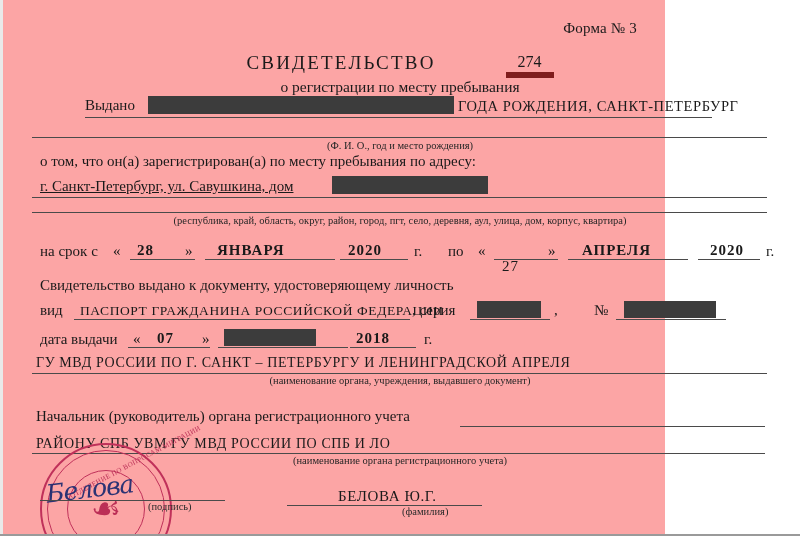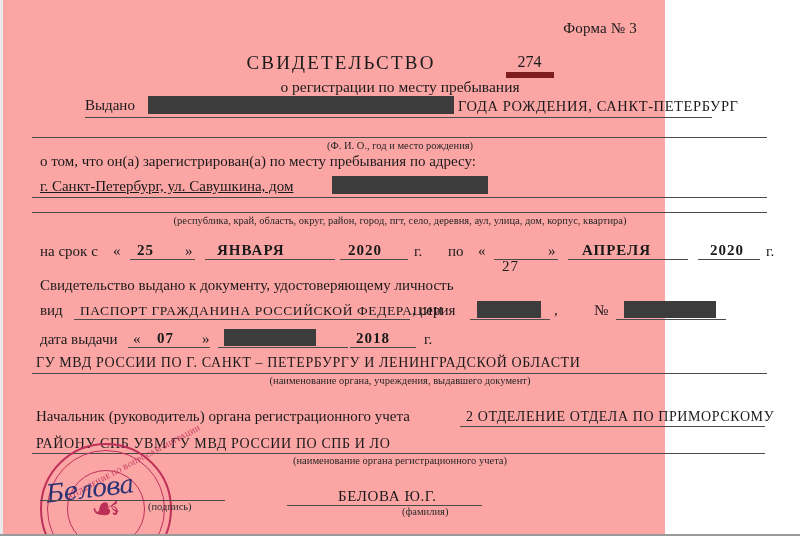--- a/index.html
+++ b/index.html
@@ -201,21 +201,21 @@
   <div class="t" style="left:40px; top:153px;">о том, что он(а) зарегистрирован(а) по месту пребывания по адресу:</div>
 
   <div class="t" style="left:40px; top:178px;text-decoration:underline;">г. Санкт-Петербург, ул. Савушкина, дом</div>
   <div class="redact" style="left:332px; top:176px; width:156px; height:18px;"></div>
   <div class="line" style="left:32px; top:197px; width:735px;"></div>
   <div class="line" style="left:32px; top:212px; width:735px;"></div>
   <div class="caption" style="top:215px;">(республика, край, область, округ, район, город, пгт, село, деревня, аул, улица, дом, корпус, квартира)</div>
 
   <div class="t" style="left:40px; top:243px;">на срок с</div>
   <div class="t" style="left:113px; top:243px;">«</div>
-  <div class="t" style="left:137px; top:242px; font-weight:bold; letter-spacing:1px;">25</div>
+  <div class="t" style="left:137px; top:242px; font-weight:bold; letter-spacing:1px;">28</div>
   <div class="t" style="left:185px; top:243px;">»</div>
   <div class="line" style="left:130px; top:259px; width:65px;"></div>
 
   <div class="t" style="left:217px; top:242px; font-weight:bold; letter-spacing:1px;">ЯНВАРЯ</div>
   <div class="line" style="left:205px; top:259px; width:130px;"></div>
 
   <div class="t" style="left:348px; top:242px; font-weight:bold; letter-spacing:1px;">2020</div>
   <div class="line" style="left:340px; top:259px; width:68px;"></div>
   <div class="t" style="left:414px; top:243px;">г.</div>
 
@@ -249,26 +249,25 @@
   <div class="t" style="left:133px; top:331px;">«</div>
   <div class="t" style="left:157px; top:330px; font-weight:bold; letter-spacing:1px;">07</div>
   <div class="t" style="left:202px; top:331px;">»</div>
   <div class="line" style="left:128px; top:347px; width:82px;"></div>
   <div class="redact" style="left:224px; top:329px; width:92px; height:17px;"></div>
   <div class="line" style="left:218px; top:347px; width:130px;"></div>
   <div class="t" style="left:356px; top:330px; font-weight:bold; letter-spacing:1px;">2018</div>
   <div class="line" style="left:350px; top:347px; width:66px;"></div>
   <div class="t" style="left:424px; top:331px;">г.</div>
 
-  <div class="t spaced" style="left:36px; top:355px; font-size:14px;">ГУ  МВД  РОССИИ  ПО  Г. САНКТ – ПЕТЕРБУРГУ  И  ЛЕНИНГРАДСКОЙ ОБЛАСТИ</div>
+  <div class="t spaced" style="left:36px; top:355px; font-size:14px;">ГУ  МВД  РОССИИ  ПО  Г. САНКТ – ПЕТЕРБУРГУ  И  ЛЕНИНГРАДСКОЙ АПРЕЛЯ</div>
   <div class="line" style="left:32px; top:373px; width:735px;"></div>
   <div class="caption" style="top:375px;">(наименование органа, учреждения, выдавшего документ)</div>
 
   <div class="t" style="left:36px; top:408px;">Начальник (руководитель) органа регистрационного учета</div>
-  <div class="t spaced" style="left:466px; top:409px; font-size:14px;">2 ОТДЕЛЕНИЕ ОТДЕЛА  ПО ПРИМОРСКОМУ</div>
   <div class="line" style="left:460px; top:426px; width:305px;"></div>
   <div class="t spaced" style="left:36px; top:436px; font-size:14px;">РАЙОНУ СПБ УВМ  ГУ  МВД РОССИИ  ПО СПБ  И  ЛО</div>
   <div class="line" style="left:32px; top:453px; width:733px;"></div>
   <div class="caption" style="top:455px;">(наименование органа регистрационного учета)</div>
 
   <div class="stamp">
     <div class="ring-outer"></div>
     <div class="ring-mid"></div>
     <div class="ring-inner"></div>
     <div class="stamp-text" style="left:22px; top:15px; transform:rotate(-28deg);">ОТДЕЛЕНИЕ ПО ВОПРОСАМ МИГРАЦИИ</div>

